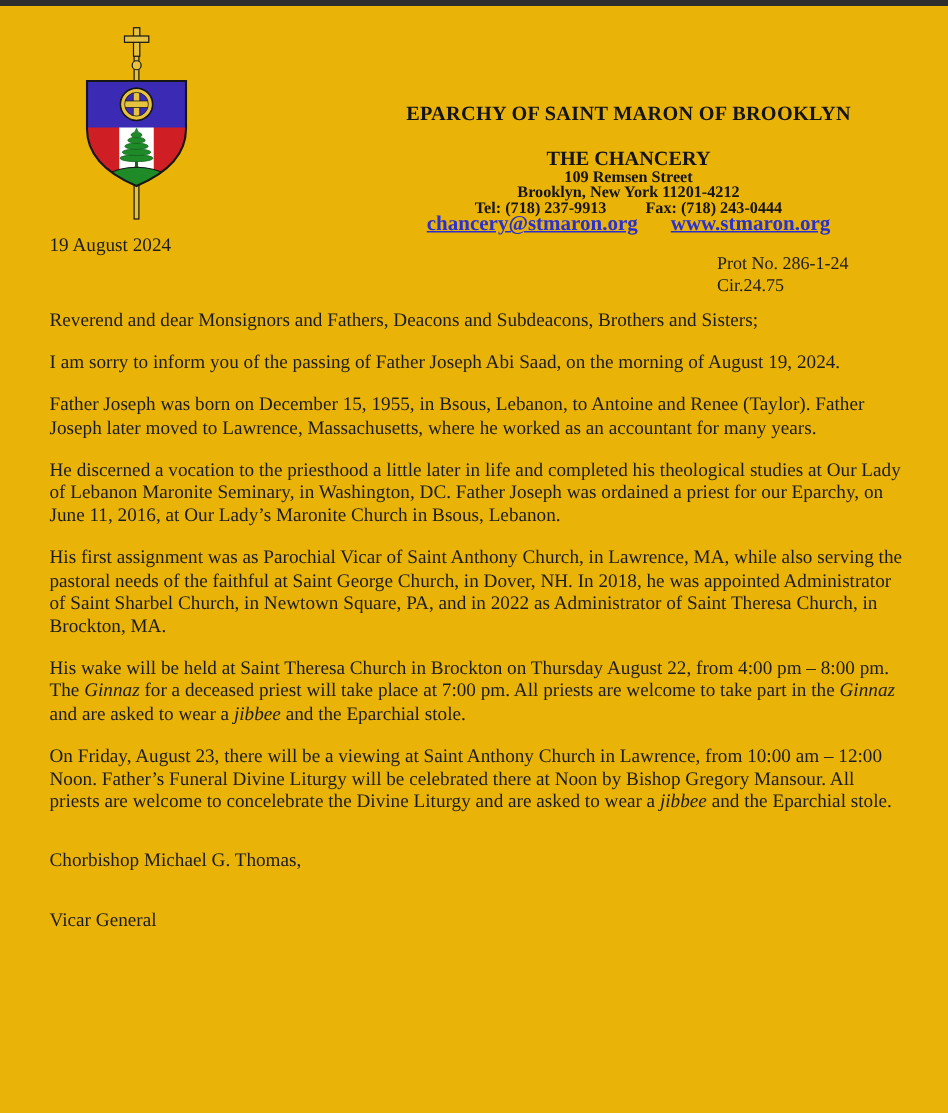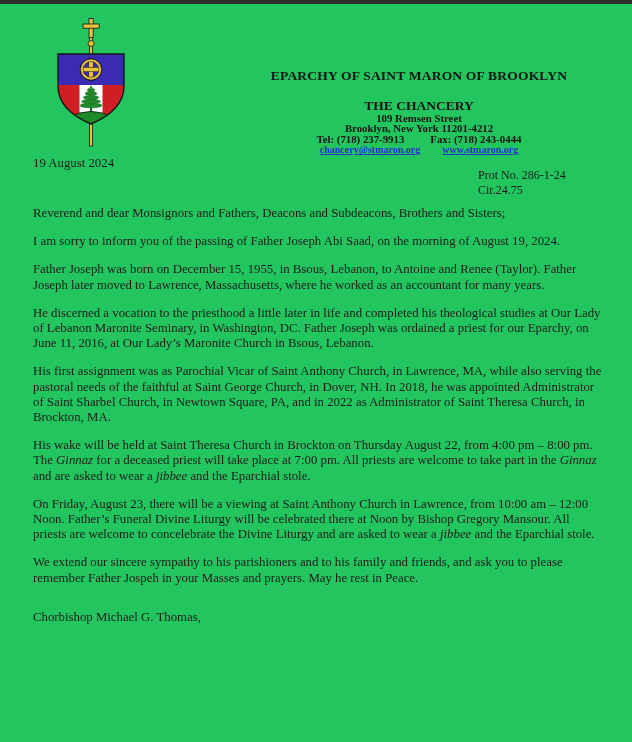--- a/index.html
+++ b/index.html
@@ -1,37 +1,37 @@
 <!DOCTYPE html>
 <html style="--crest-blue: #3a2ab4; --crest-red: #d01f24; --crest-gold: #e6c23e; --crest-green: #1f8a28; --crest-darkgreen: #14641c; --crest-outline: #151515; --crest-white: #ffffff; --link-color: #2a2fd0; --topbar-color: #2e2e2e;"><head>
 <meta charset="utf-8">
 <style>
   * { margin:0; padding:0; box-sizing:border-box; }
   html,body { background:#ffffff; }
   .page {
-    position:relative; width:632px; height:742px; background:#22c55e;
+    position:relative; width:632px; height:742px; background:#eab308;
     font-family:"Liberation Serif", serif; color:#1c1c1c; overflow:hidden;
   }
   .topbar {
     position:absolute; top:0; left:0; width:632px; height:4px;
     background:var(--topbar-color, #2e2e2e);
   }
   .crest {
     position:absolute; left:56px; top:16px; width:70px; height:132px;
   }
   .letterhead {
     position:absolute; left:205px; top:68px; width:428px;
     text-align:center; color:#141414;
   }
   .org   { font-size:13.5px; font-weight:bold; line-height:15px; letter-spacing:.2px; }
   .dept  { font-size:13.5px; font-weight:bold; line-height:14px;margin-top:16px; }
   .addr  { font-size:10.8px; font-weight:bold; line-height:10.4px; }
   .tel-line { font-size:10.8px; font-weight:bold; line-height:10.6px; }
   .tel-line .sp { display:inline-block; width:26px; }
-  .links-line { font-size:10px; font-weight:bold; line-height:11px; }
+  .links-line { font-size:14px; font-weight:bold; line-height:11px; }
   .links-line a {
     color:var(--link-color, #2a2fd0); text-decoration:underline; cursor:pointer;
   }
   .links-line .sp { display:inline-block; width:22px; }
 
   .date-line {
     position:absolute; left:33px; top:156px; font-size:12.8px; line-height:15px;
   }
   .prot-block {
     position:absolute; left:478px; top:168px; font-size:12px; line-height:14.5px;
@@ -128,19 +128,19 @@
 
   <div class="body">
 
     <p class="para"><span>Reverend and dear Monsignors and Fathers, Deacons and Subdeacons, Brothers and Sisters;</span></p>
       <p class="para"><span>I am sorry to inform you of the passing of Father Joseph Abi Saad, on the morning of August 19, 2024.</span></p>
       <p class="para"><span>Father Joseph was born on December 15, 1955, in Bsous, Lebanon, to Antoine and Renee (Taylor). Father Joseph later moved to Lawrence, Massachusetts, where he worked as an accountant for many years.</span></p>
       <p class="para"><span>He discerned a vocation to the priesthood a little later in life and completed his theological studies at Our Lady of Lebanon Maronite Seminary, in Washington, DC. Father Joseph was ordained a priest for our Eparchy, on June 11, 2016, at Our Lady’s Maronite Church in Bsous, Lebanon.</span></p>
       <p class="para"><span>His first assignment was as Parochial Vicar of Saint Anthony Church, in Lawrence, MA, while also serving the pastoral needs of the faithful at Saint George Church, in Dover, NH. In 2018, he was appointed Administrator of Saint Sharbel Church, in Newtown Square, PA, and in 2022 as Administrator of Saint Theresa Church, in Brockton, MA.</span></p>
       <p class="para"><span>His wake will be held at Saint Theresa Church in Brockton on Thursday August 22, from 4:00 pm – 8:00 pm. The </span><span class="it">Ginnaz</span><span> for a deceased priest will take place at 7:00 pm. All priests are welcome to take part in the </span><span class="it">Ginnaz</span><span> and are asked to wear a </span><span class="it">jibbee</span><span> and the Eparchial stole.</span></p>
       <p class="para"><span>On Friday, August 23, there will be a viewing at Saint Anthony Church in Lawrence, from 10:00 am – 12:00 Noon. Father’s Funeral Divine Liturgy will be celebrated there at Noon by Bishop Gregory Mansour. All priests are welcome to concelebrate the Divine Liturgy and are asked to wear a </span><span class="it">jibbee</span><span> and the Eparchial stole.</span></p>
-      <p class="para"><span>We extend our sincere sympathy to his parishioners and to his family and friends, and ask you to please remember Father Jospeh in your Masses and prayers. May he rest in Peace.</span></p>
       <div class="signature">
       <div>Chorbishop Michael G. Thomas,</div>
+      <div>Vicar General</div>
     </div>
   </div>
 
 </div>
 
 </body></html>

